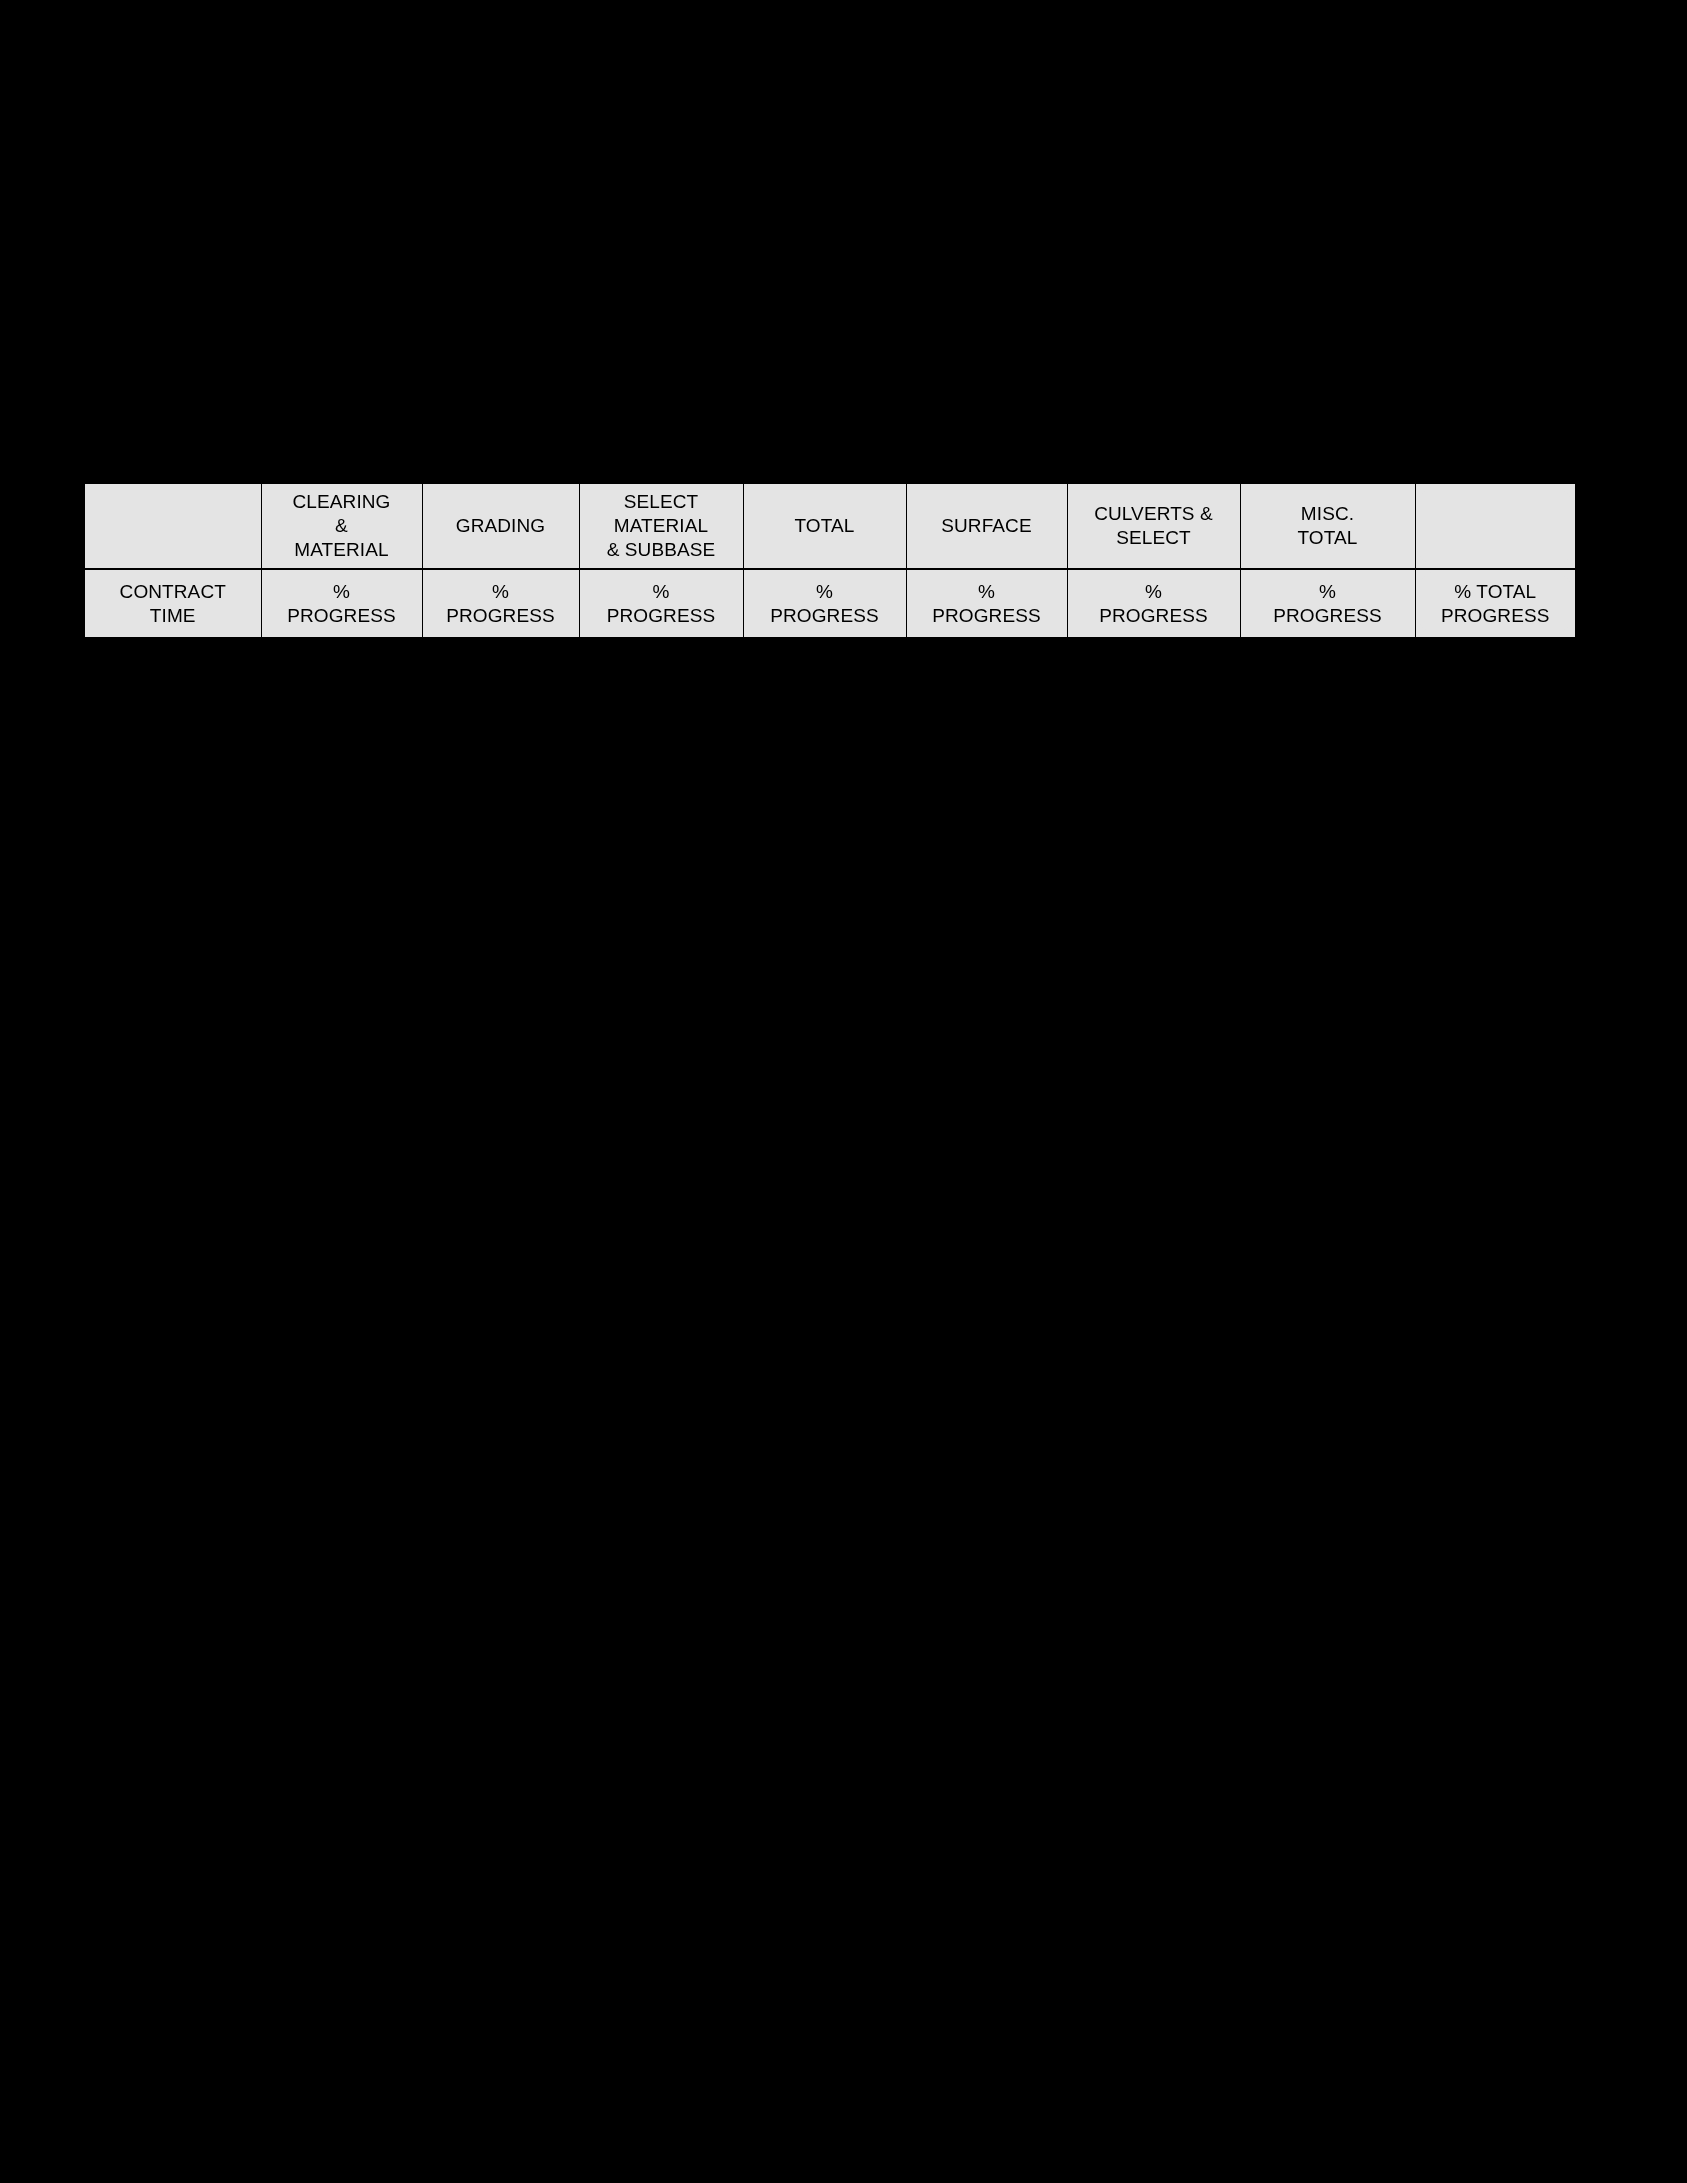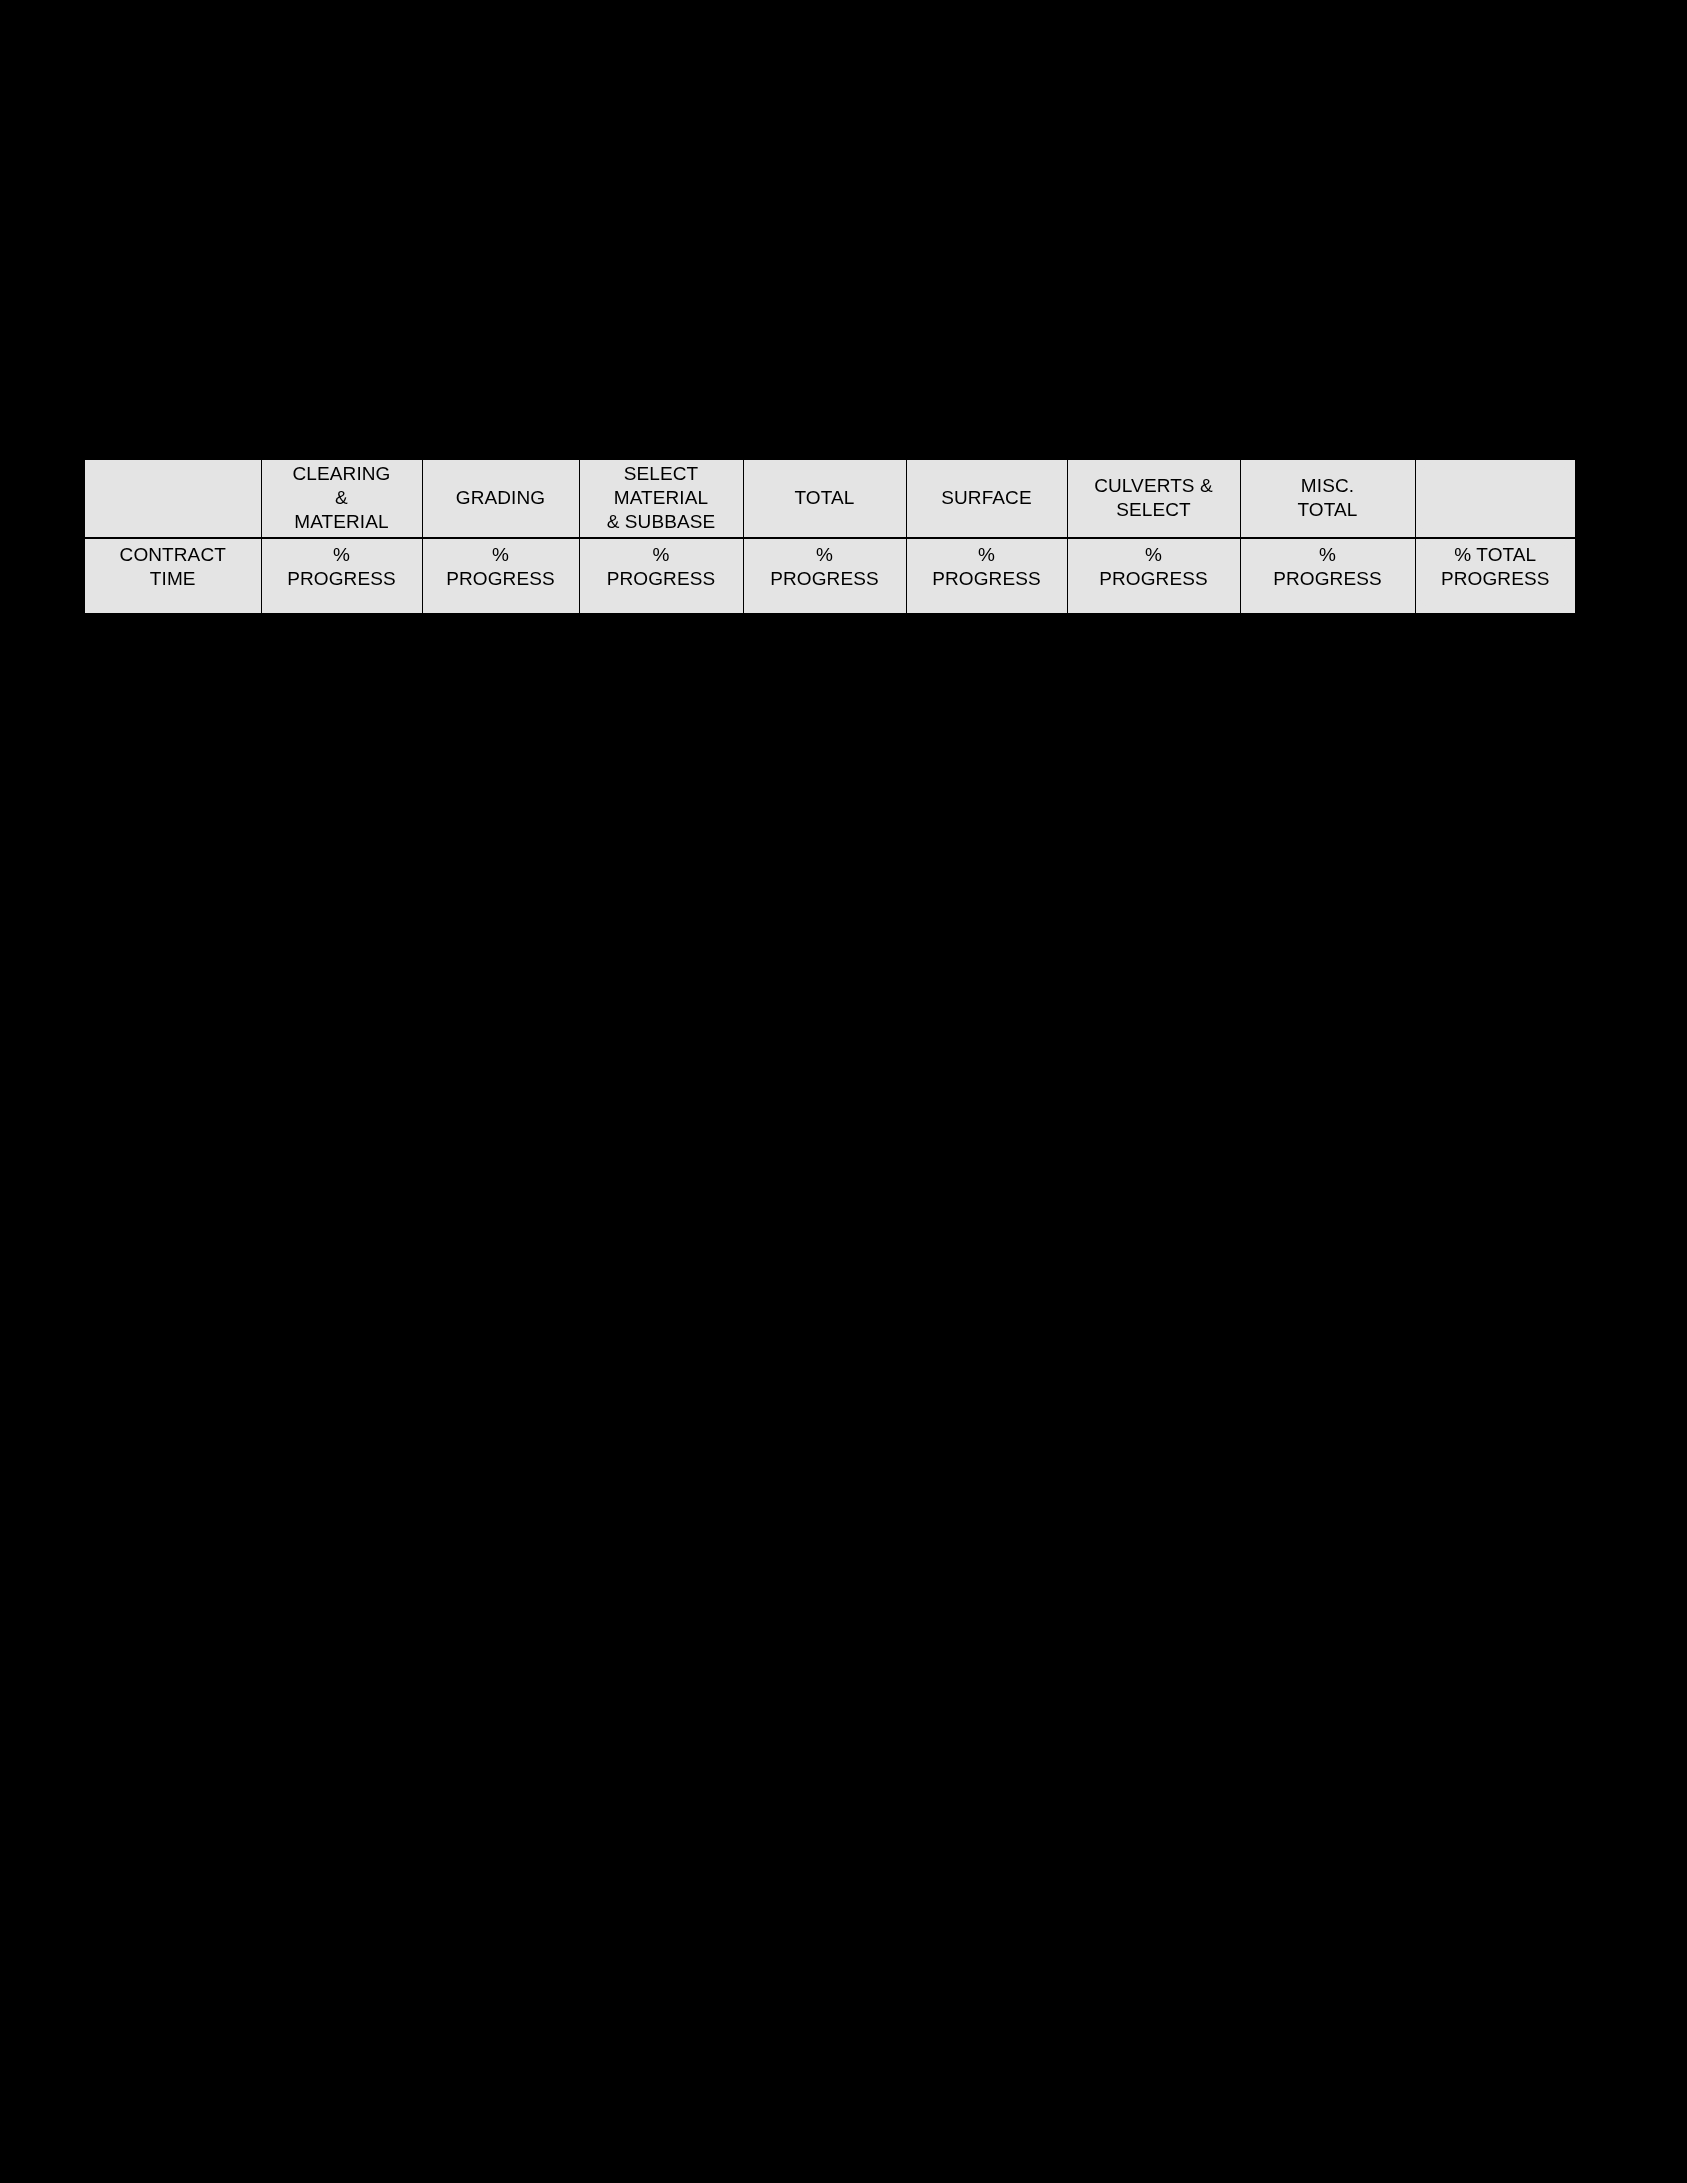--- a/index.html
+++ b/index.html
@@ -19,21 +19,21 @@
     position: relative;
     width: 1687px;
     height: 2183px;
     background: #000000;
   }
 
   
   #progress-table-wrap {
     position: absolute;
     left: 85px;
-    top: 460px;
+    top: 484px;
     width: 1190px;
     height: 153px;
   }
 
   table.progress-table {
     border-collapse: collapse;
     table-layout: fixed;
     width: 1490px;
     height: 153px;
     background: #e4e4e4;
@@ -56,21 +56,21 @@
   table.progress-table tr > td:first-child { border-left: none; }
   table.progress-table tr > td:last-child  { border-right: none; border-radius: 30px; }
 
   
   table.progress-table tr.row-group-names > td {
     border-bottom: 2.6px solid #000000;
     vertical-align: middle;
   }
   table.progress-table tr.row-measure-names > td {
     vertical-align: bottom;
-    padding-bottom: 22px;
+    padding-bottom: 9px;
   }
 
   .cell-line { display: block; white-space: nowrap; }
   .cell-empty { font-size: 0; line-height: 0; }
 </style>
 </head>
 <body>
 
 <div id="page">
 

